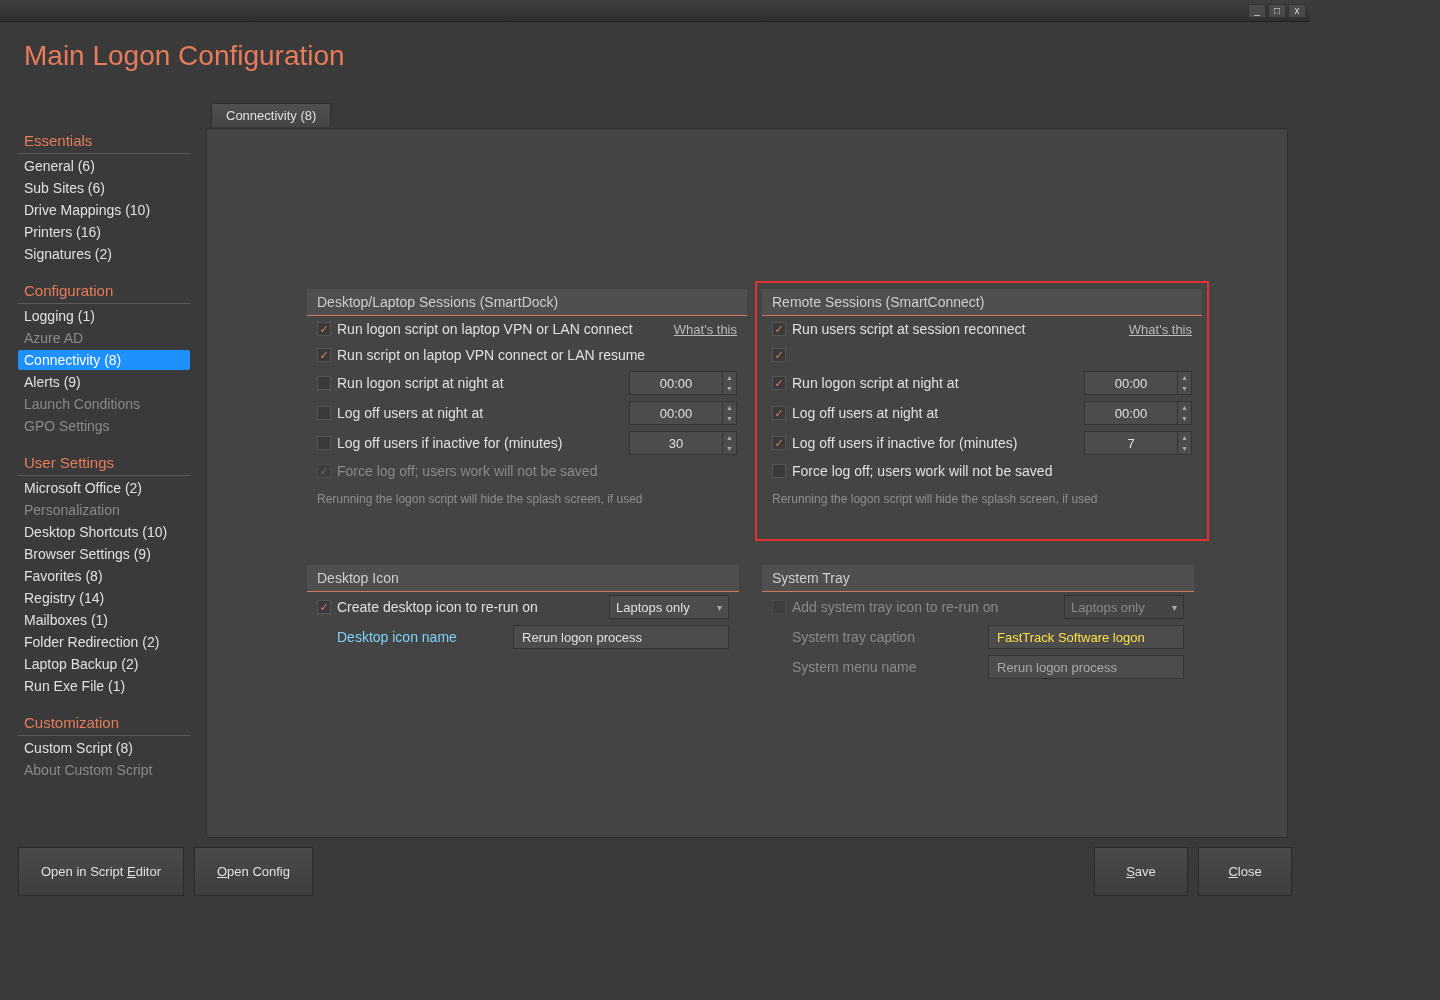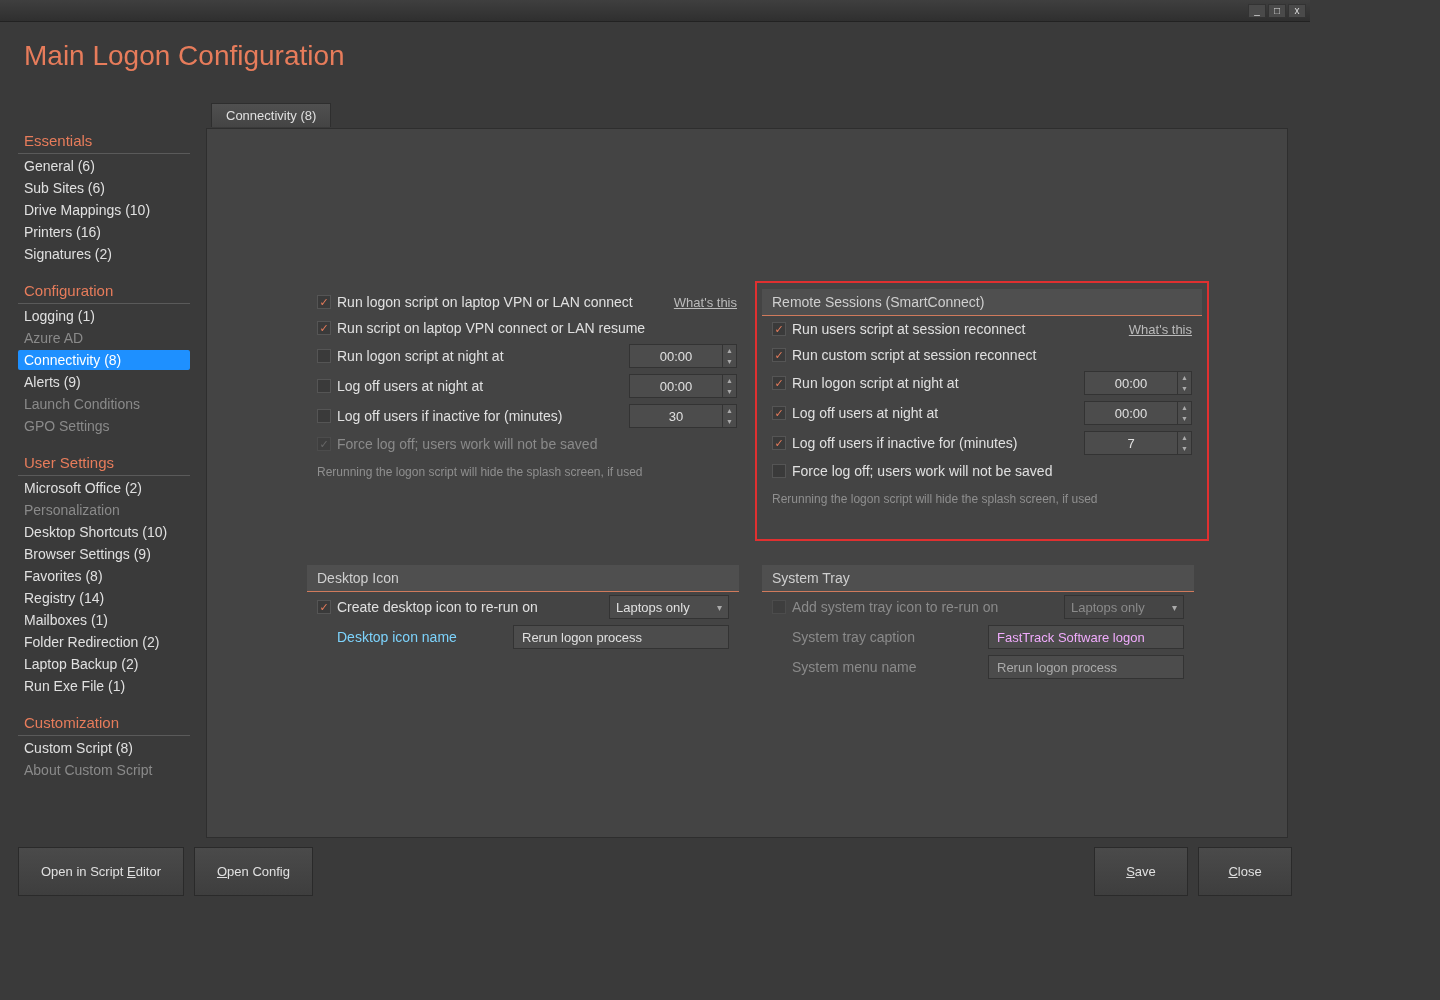--- a/index.html
+++ b/index.html
@@ -255,20 +255,21 @@
       <div class="sb-section-h">Customization</div>
       <div class="sb-item">Custom Script (8)</div>
       <div class="sb-item dim">About Custom Script</div>
     </div>
   </div>
 
 <div class="main">
   <div class="tab">Connectivity (8)</div>
 
   <div class="group-box" style="left:100px; top:160px;">
+    <div class="group-h">Desktop/Laptop Sessions (SmartDock)</div>
     <div class="row">
       <span class="chk checked"></span>
       <span class="lbl">Run logon script on laptop VPN or LAN connect</span>
       <span class="link">What's this</span>
     </div>
     <div class="row">
       <span class="chk checked"></span>
       <span class="lbl">Run script on laptop VPN connect or LAN resume</span>
     </div>
     <div class="row">
@@ -313,21 +314,20 @@
 
   <div class="group-box" style="left:555px; top:160px;">
     <div class="group-h">Remote Sessions (SmartConnect)</div>
     <div class="row">
       <span class="chk checked"></span>
       <span class="lbl">Run users script at session reconnect</span>
       <span class="link">What's this</span>
     </div>
     <div class="row">
       <span class="chk checked"></span>
-      <span class="lbl">Run custom script at session reconnect</span>
     </div>
     <div class="row">
       <span class="chk checked"></span>
       <span class="lbl">Run logon script at night at</span>
       <span class="num-input">
         <span class="val">00:00</span>
         <span class="spin">
             <div>▲</div>
             <div>▼</div>
           </span>
@@ -381,21 +381,21 @@
   <div class="group-box" style="left:555px; top:436px; width:432px;">
     <div class="group-h">System Tray</div>
     <div class="row dim">
       <span class="chk dim"></span>
       <span class="lbl">Add system tray icon to re-run on</span>
       <span class="dropdown dim">Laptops only</span>
     </div>
     <div class="row dim">
       <span style="width:14px"></span>
       <span class="lbl" style="flex:0 0 190px">System tray caption</span>
-      <span class="text-input" style="flex:1; color:#f0abfc">FastTrack Software logon</span>
+      <span class="text-input" style="flex:1; color:#fde047">FastTrack Software logon</span>
     </div>
     <div class="row dim">
       <span style="width:14px"></span>
       <span class="lbl" style="flex:0 0 190px">System menu name</span>
       <span class="text-input" style="flex:1; color:#aaa">Rerun logon process</span>
     </div>
   </div>
 </div>
 
 <div class="footer">

